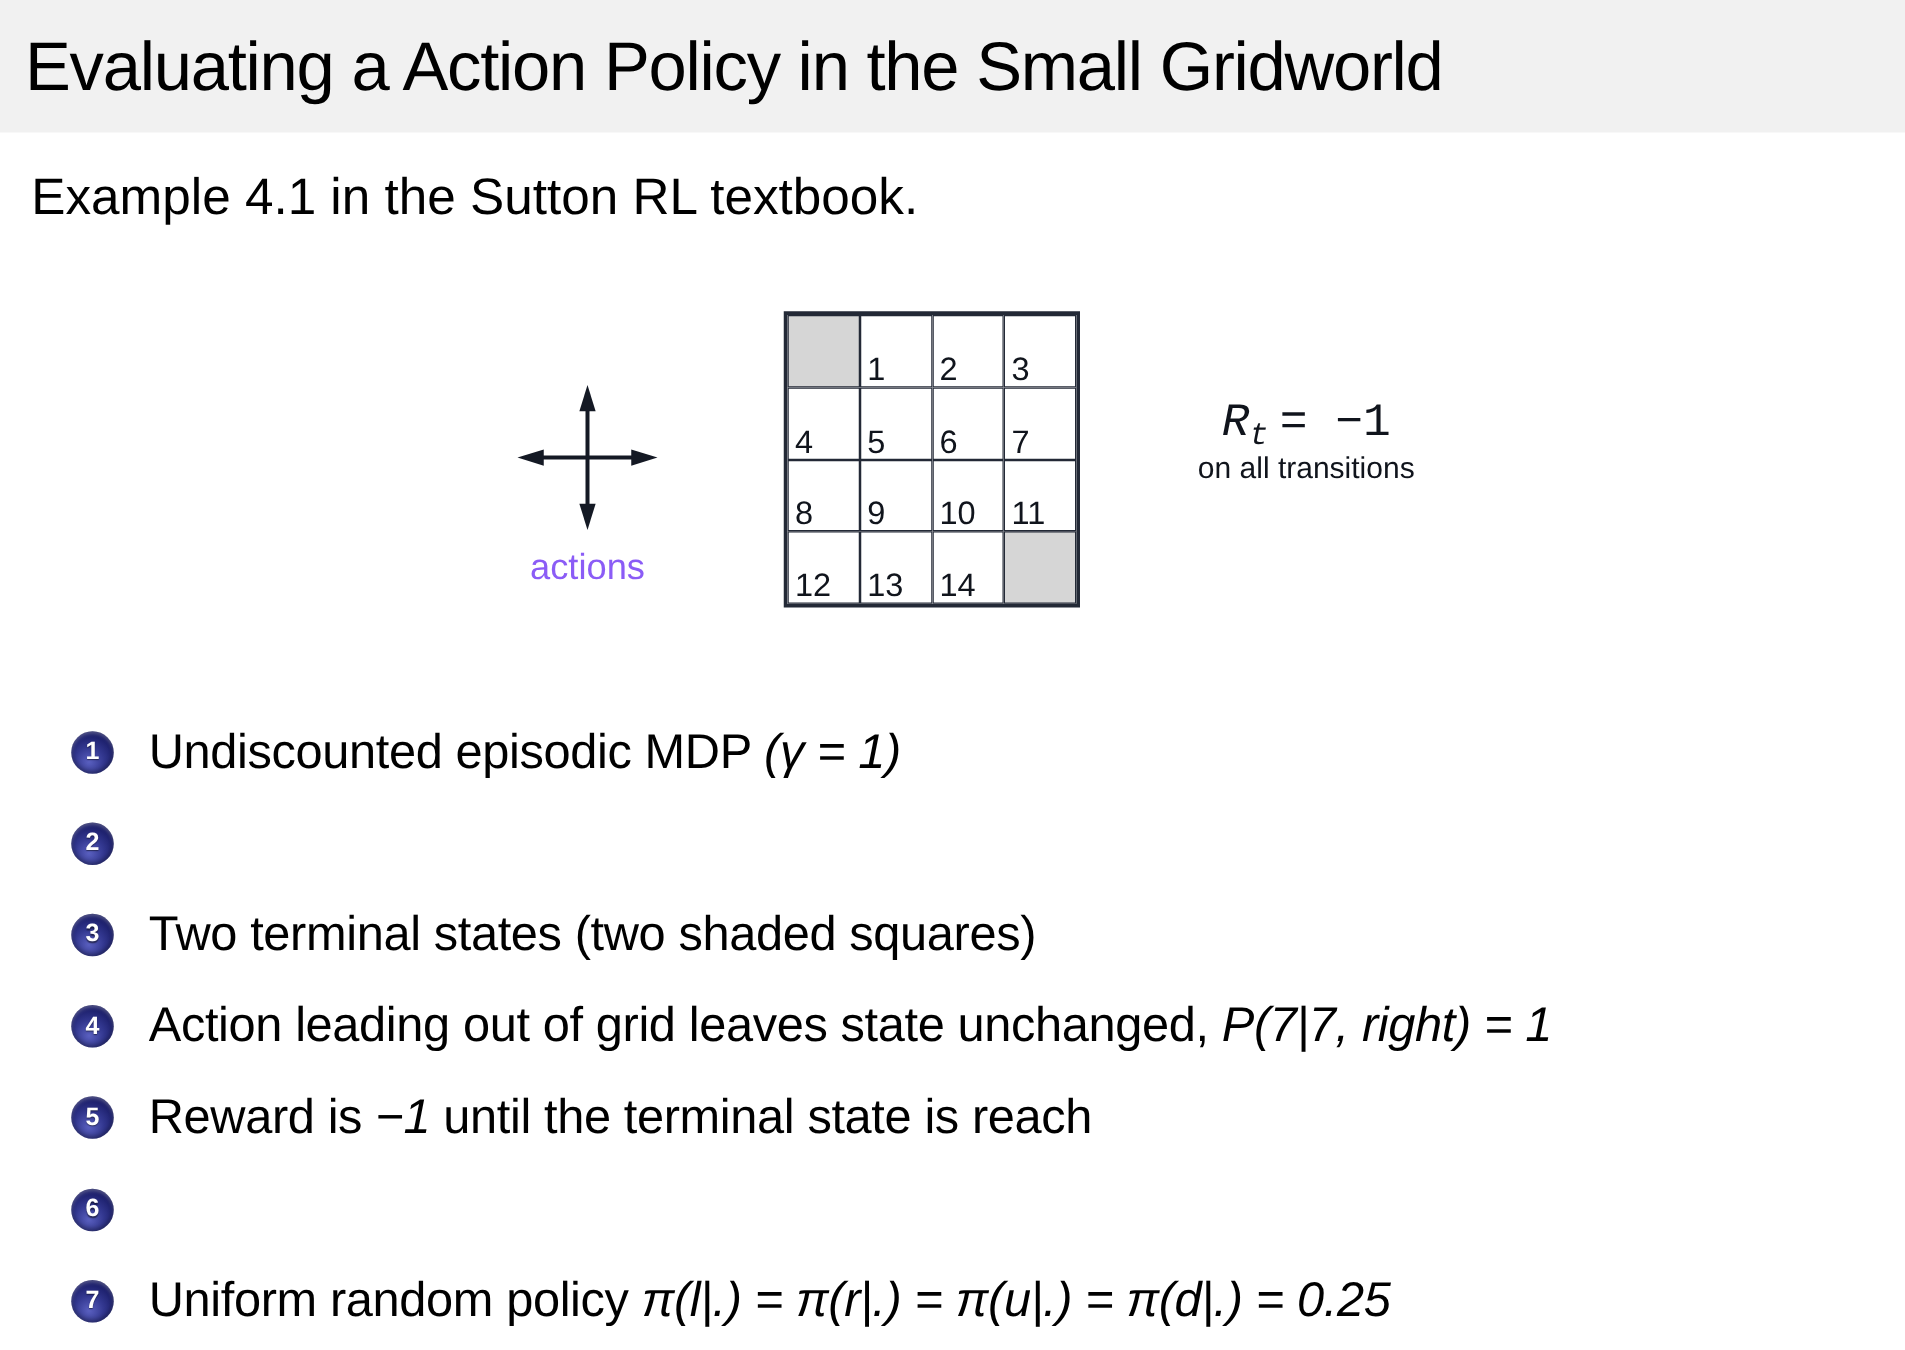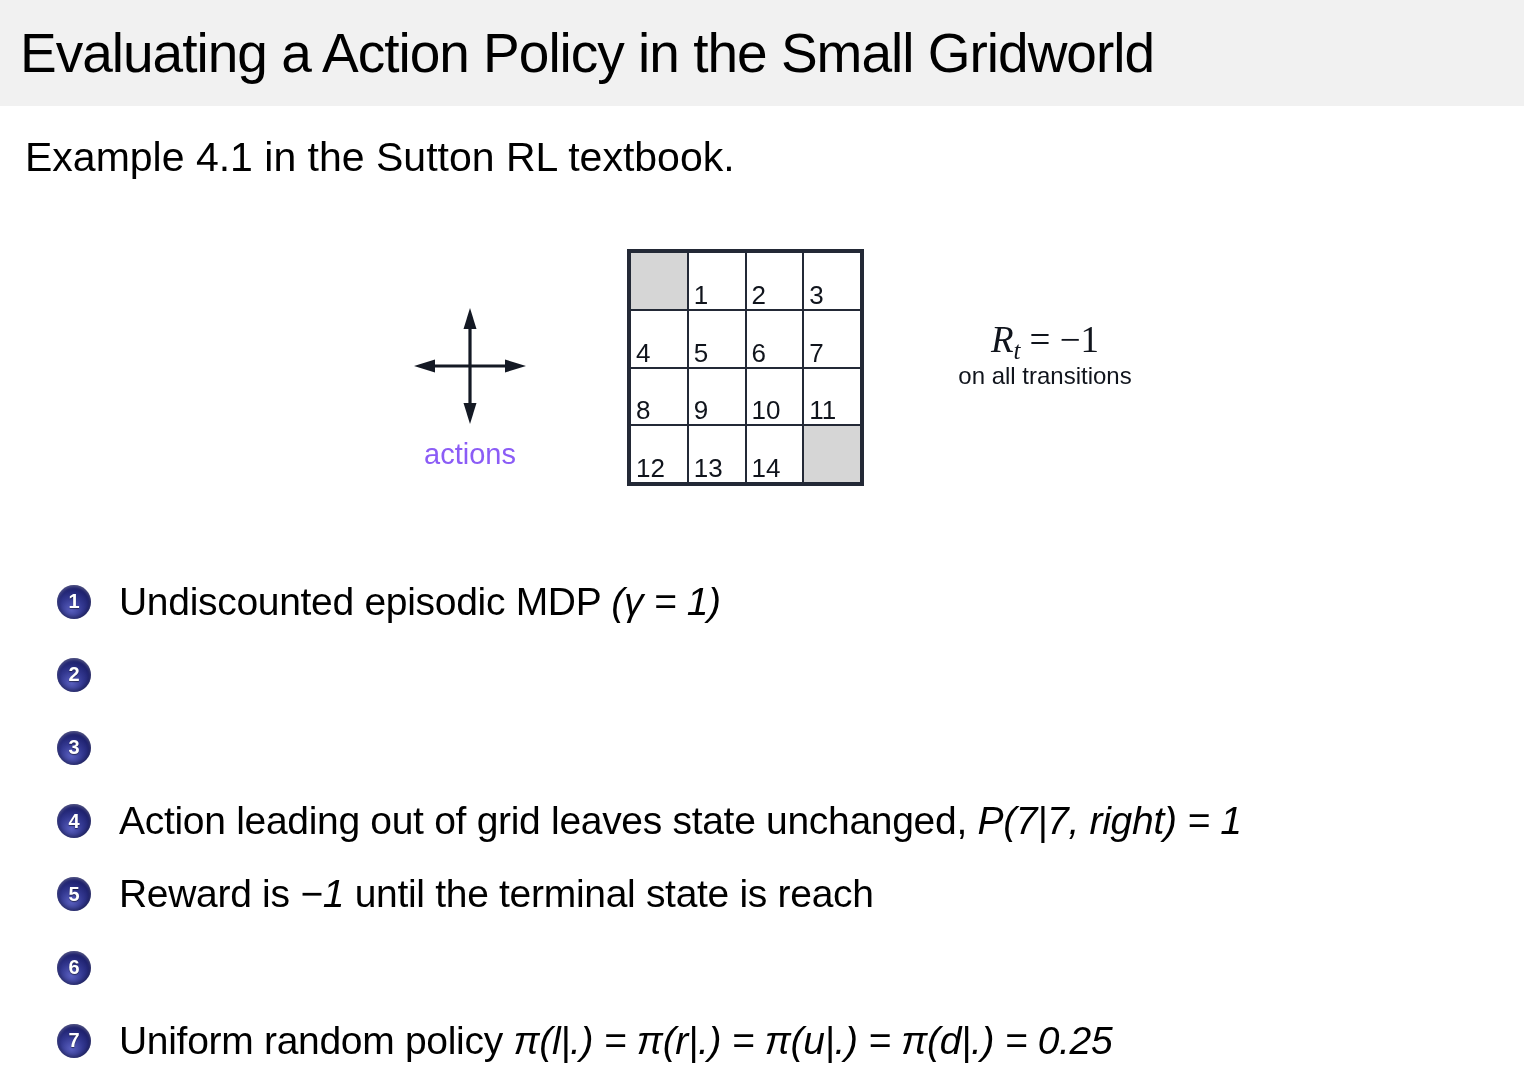--- a/index.html
+++ b/index.html
@@ -70,21 +70,21 @@
     line-height: 1;
   }
 
   
   .reward {
     position: absolute; left: 925px; top: 318px;
     width: 240px; text-align: center;
     color: #10141c;
   }
   .reward-formula {
-    font-family: Liberation Serif, serif;
+    font-family: Liberation Mono, monospace;
     font-size: 37px;
     white-space: nowrap;
   }
   .reward-formula .mvar { font-style: italic; }
   .reward-formula sub.msub {
     font-style: italic;
     font-size: 25px;
     vertical-align: -7px;
     line-height: 0;
   }
@@ -211,20 +211,21 @@
   <ol class="items">
       <li class="item">
         <span class="ball">1</span>
         <span class="item-text"><span>Undiscounted episodic MDP </span><span class="math">(γ = 1)</span></span>
       </li>
       <li class="item">
         <span class="ball">2</span>
       </li>
       <li class="item">
         <span class="ball">3</span>
+        <span class="item-text"><span>Two terminal states (two shaded squares)</span></span>
       </li>
       <li class="item">
         <span class="ball">4</span>
         <span class="item-text"><span>Action leading out of grid leaves state unchanged, </span><span class="math">P(7|7, right) = 1</span></span>
       </li>
       <li class="item">
         <span class="ball">5</span>
         <span class="item-text"><span>Reward is </span><span class="math">−1</span><span> until the terminal state is reach</span></span>
       </li>
       <li class="item">

